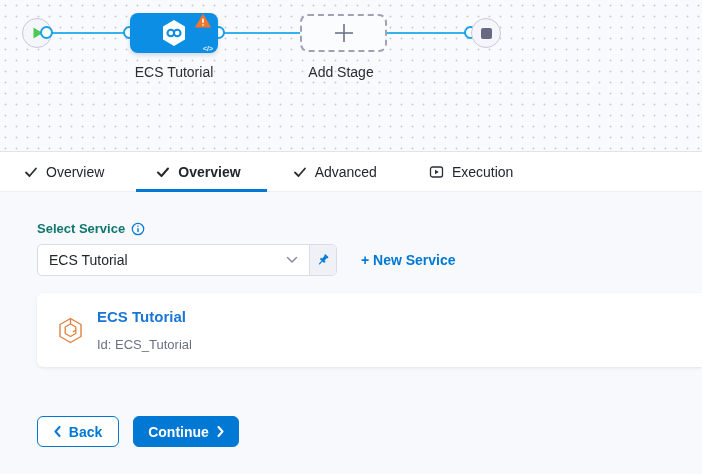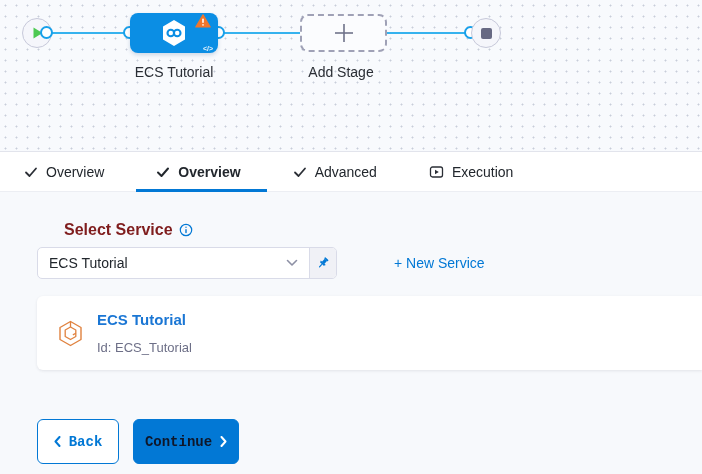--- a/index.html
+++ b/index.html
@@ -38,42 +38,42 @@
   .tabbar { height:40px; background:#fff; display:flex; align-items:center;
     padding-left:24px; border-bottom:1px solid #eceef3; position:relative; }
   .tab { display:flex; align-items:center; gap:8px; margin-right:52px; height:100%;
     position:relative; font-size:14px; color:#22272d; cursor:pointer; white-space:nowrap; }
   .tab.active { font-weight:bold; }
   .tab-underline { position:absolute; left:-20px; right:-26px; bottom:-1px; height:3px; background:#0278d5; }
 
   
   .content { height:282px; background:#f7f9fc; padding-left:37px; }
   .field-label-row { padding-top:29px; display:flex; align-items:center; gap:6px; }
-  .field-label { font-size:16px; font-weight:bold; color:#7f1d1d;margin-left:27px; }
+  .field-label { font-size:13px; font-weight:bold; color:#0f766e; }
   .select-row { margin-top:8px; display:flex; align-items:center; }
   .dropdown { display:flex; width:300px; height:32px; background:#fff;
     border:1px solid #d9dbe8; border-radius:5px; overflow:hidden; }
   .dropdown-value-wrap { flex:1; display:flex; align-items:center; padding:0 11px; cursor:pointer; }
   .dropdown-value { flex:1; font-size:14px; color:#22272d; }
   .pin-btn { width:27px; background:#f0f1f6; border-left:1px solid #d9dbe8;
     display:flex; align-items:center; justify-content:center; cursor:pointer; }
-  .new-service { margin-left:57px; font-size:14px; font-weight:normal; color:#0278d5;
+  .new-service { margin-left:24px; font-size:14px; font-weight:bold; color:#0278d5;
     text-decoration:none; cursor:pointer; }
   .service-card { margin-top:17px; height:74px; background:#fff; border-radius:6px 0 0 6px;
     box-shadow:0 1px 3px rgba(40,41,61,0.10); display:flex; align-items:center;
     padding-left:21px; cursor:pointer; }
   .card-text { margin-left:14px; }
   .card-title { font-size:15px; font-weight:bold; color:#1a76d4; }
   .card-id { margin-top:12px; font-size:13px; color:#6d6f87; }
   .footer-row { margin-top:49px; display:flex; align-items:center; gap:14px; }
   .btn { display:flex; align-items:center; justify-content:center; gap:8px;
-    height:45px; border-radius:6px; font-size:14px; font-weight:bold;
-    font-family:Liberation Mono, monospace; cursor:pointer; }
+    height:31px; border-radius:6px; font-size:14px; font-weight:bold;
+    font-family:Liberation Sans, sans-serif; cursor:pointer; }
   .btn-back { width:82px; background:#fff; border:1px solid #0278d5; color:#0278d5; }
-  .btn-continue { width:106px; background:#0278d5; border:1px solid #0278d5; color:#0f172a; }
+  .btn-continue { width:106px; background:#0278d5; border:1px solid #0278d5; color:#ffffff; }
 
   svg { display:block; }
 </style>
 </head>
 <body>
 
 <div class="screen">
 
   <div class="canvas">
     <div class="pipe-line"></div>

